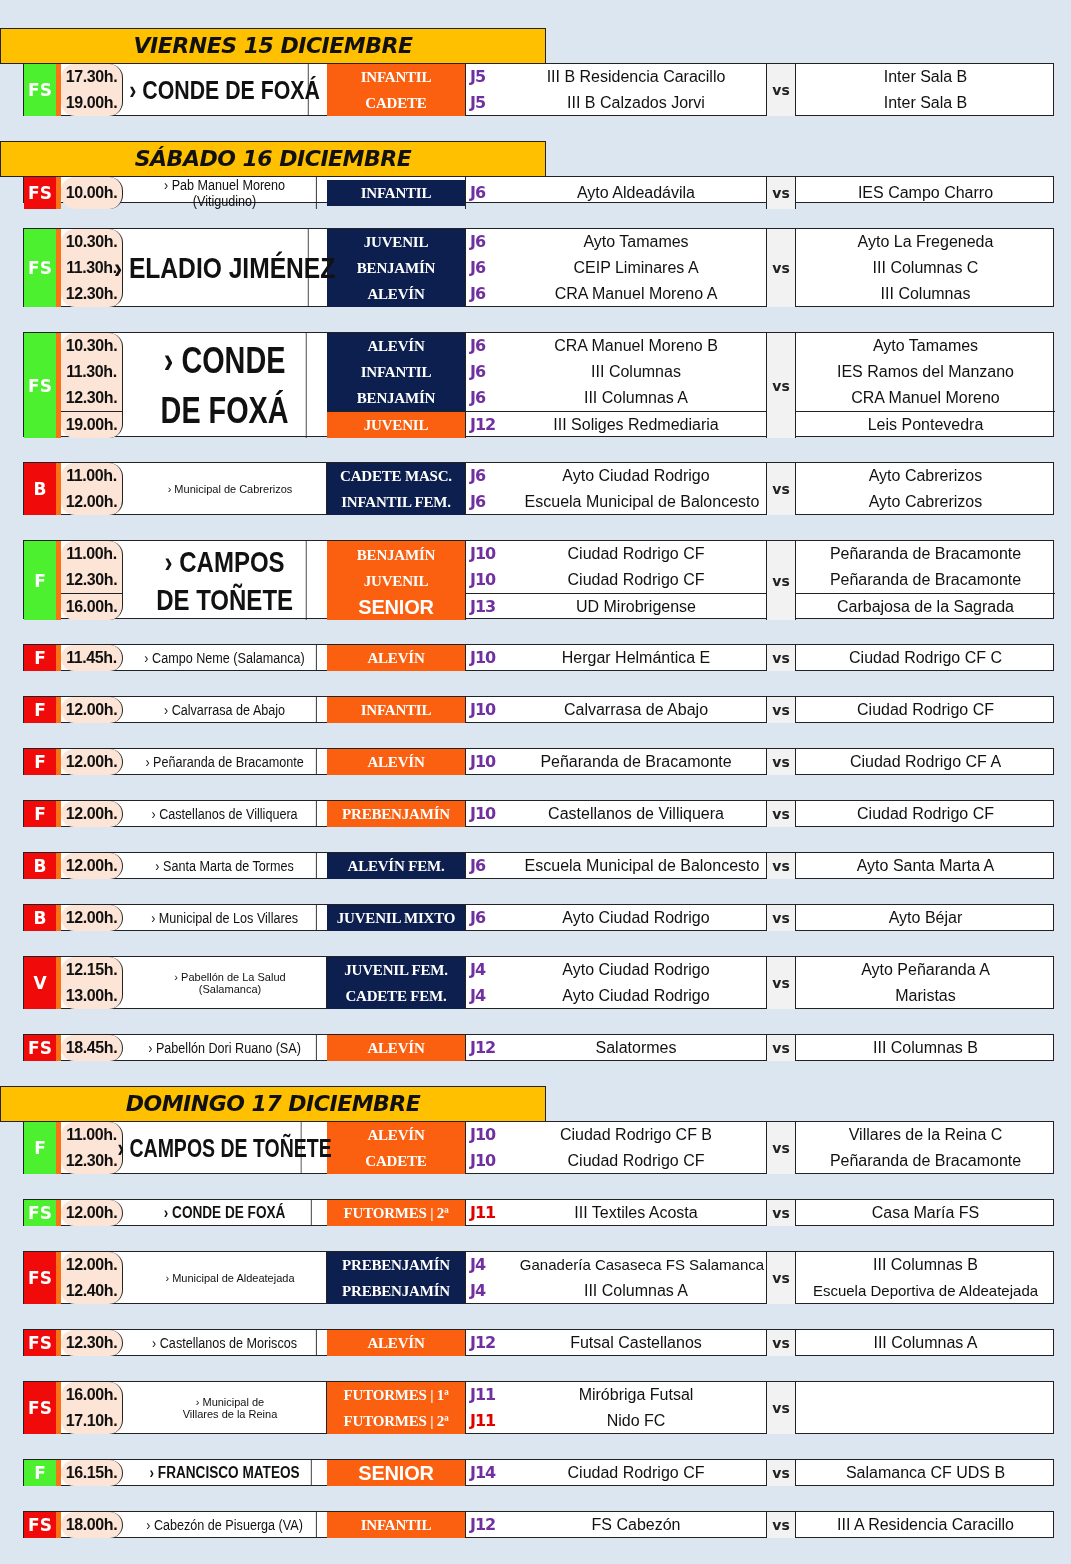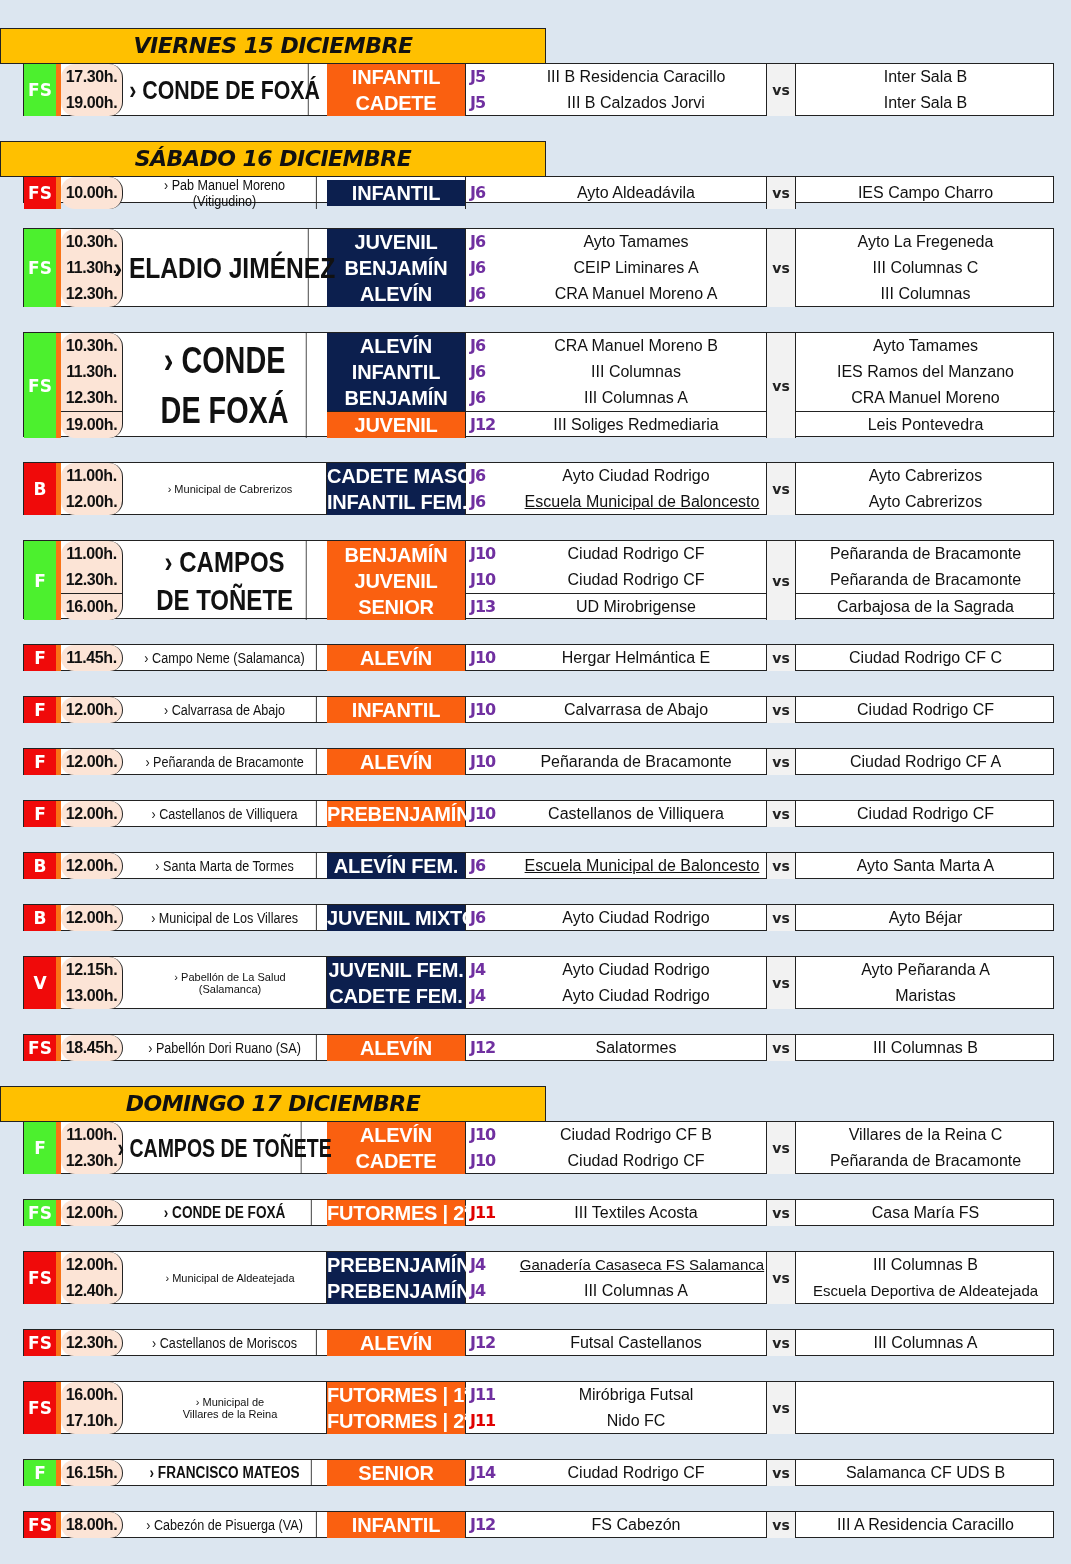--- a/index.html
+++ b/index.html
@@ -37,38 +37,38 @@
     font-family:"Liberation Sans", sans-serif; padding:0 2px;
   }
   .venue.small { font-size:14px; transform:scaleX(0.9); }
   .venue.med { font-size:11px;padding-left:13px; }
   .venue.big { font-size:26px; font-weight:bold; transform:scaleX(0.82); white-space:nowrap; }
   .venue.huge { font-size:36px; font-weight:bold; line-height:50px; transform:scaleX(0.8); }
   .venue.bold16 { font-size:16px; font-weight:bold; }
   .cats { border-right:1px solid #222; }
   .cats .c {
     height:26px; line-height:26px; text-align:center; color:#fff;
-    font-weight:bold; font-size:20px; letter-spacing:-0.2px; white-space:nowrap;
+    font-weight:bold; font-size:15px; letter-spacing:-0.2px; white-space:nowrap;font-family:Liberation Serif, serif;
   }
   .c.navy { background:#0c1f4e; }
   .c.orange { background:#fa6010; }
   .c.senior { font-family:Liberation Sans, sans-serif; font-size:20px; }
   .c.sep { border-top:1px solid #222; }
   .home .r, .away .r {
     height:26px; line-height:26px; font-size:16px; color:#111; position:relative;
     text-align:center; white-space:nowrap;
   }
   .home .r.sep, .away .r.sep { border-top:1px solid #222; }
   .home .j {
     position:absolute; left:4px; top:0; font-family:"DejaVu Sans", sans-serif; font-weight:bold;
     font-size:16px; color:#7030a0; letter-spacing:-1px;
   }
   .home .j.red { color:#e00000; }
   .home .team { padding-left:40px; display:block; }
-  .home .team.wide { padding-left:52px;text-decoration:underline; }
+  .home .team.wide { padding-left:52px; }
   .vs {
     background:#f2f2f2; border-left:1px solid #222; border-right:1px solid #222;
     align-items:center; font-family:"DejaVu Sans", sans-serif; font-weight:bold; font-size:14px; color:#222;
   }
   .away .r { padding:0 4px; }
   .home { border-left:0; }
 </style>
 </head>
 <body>
 

